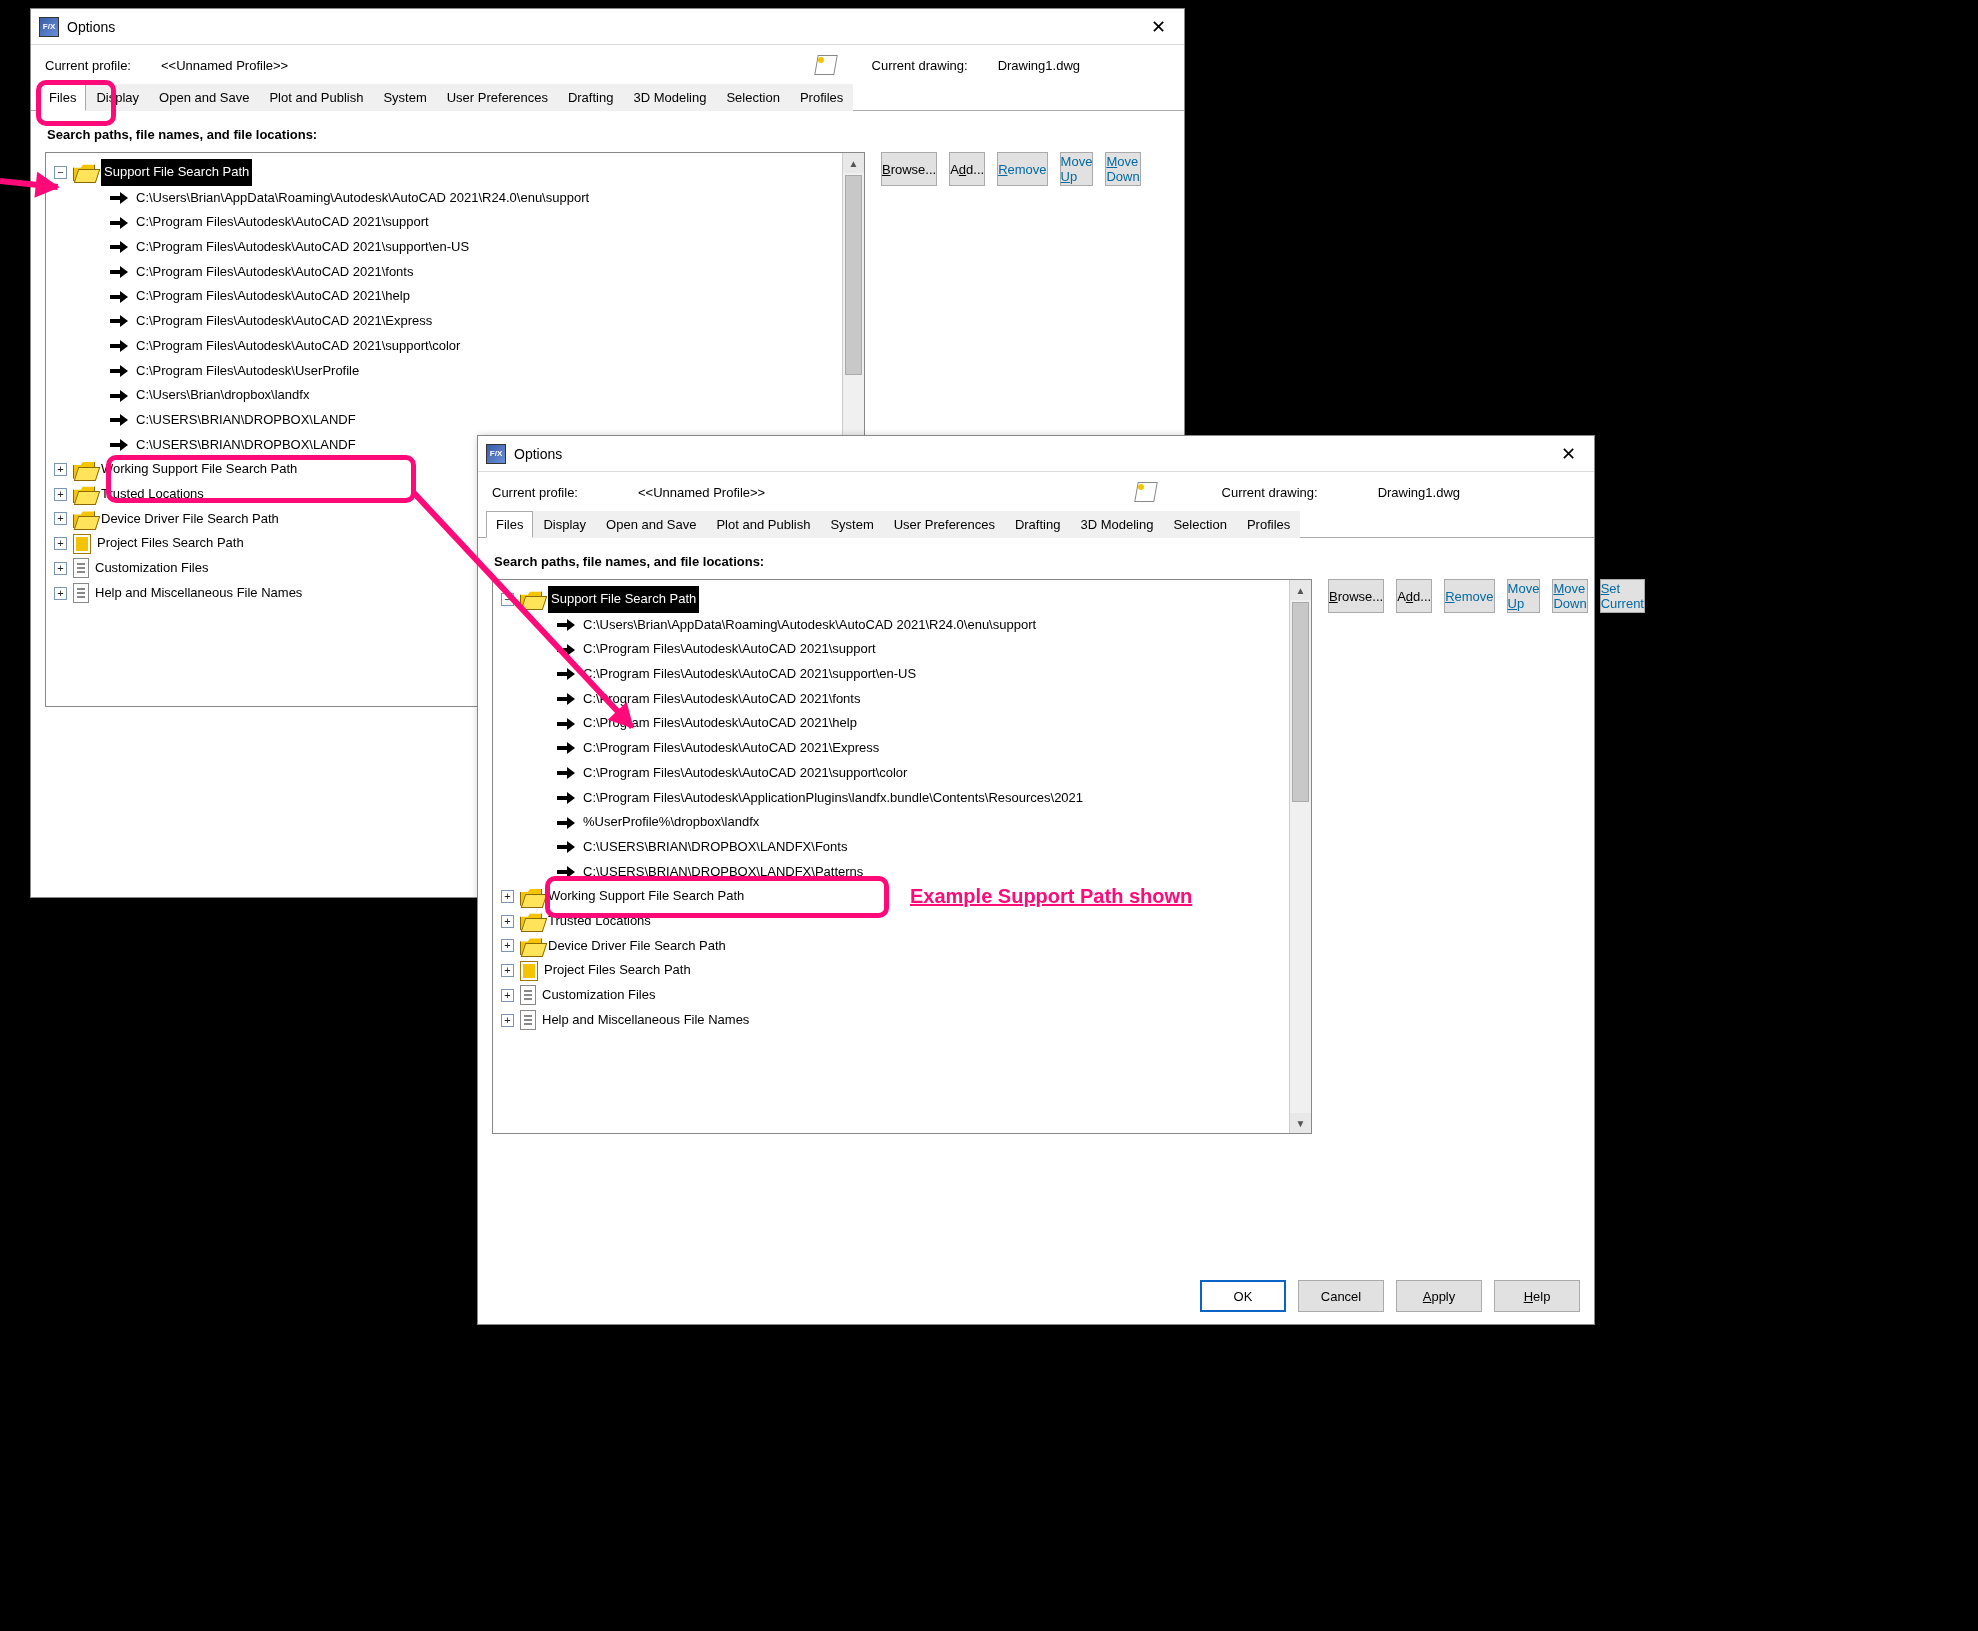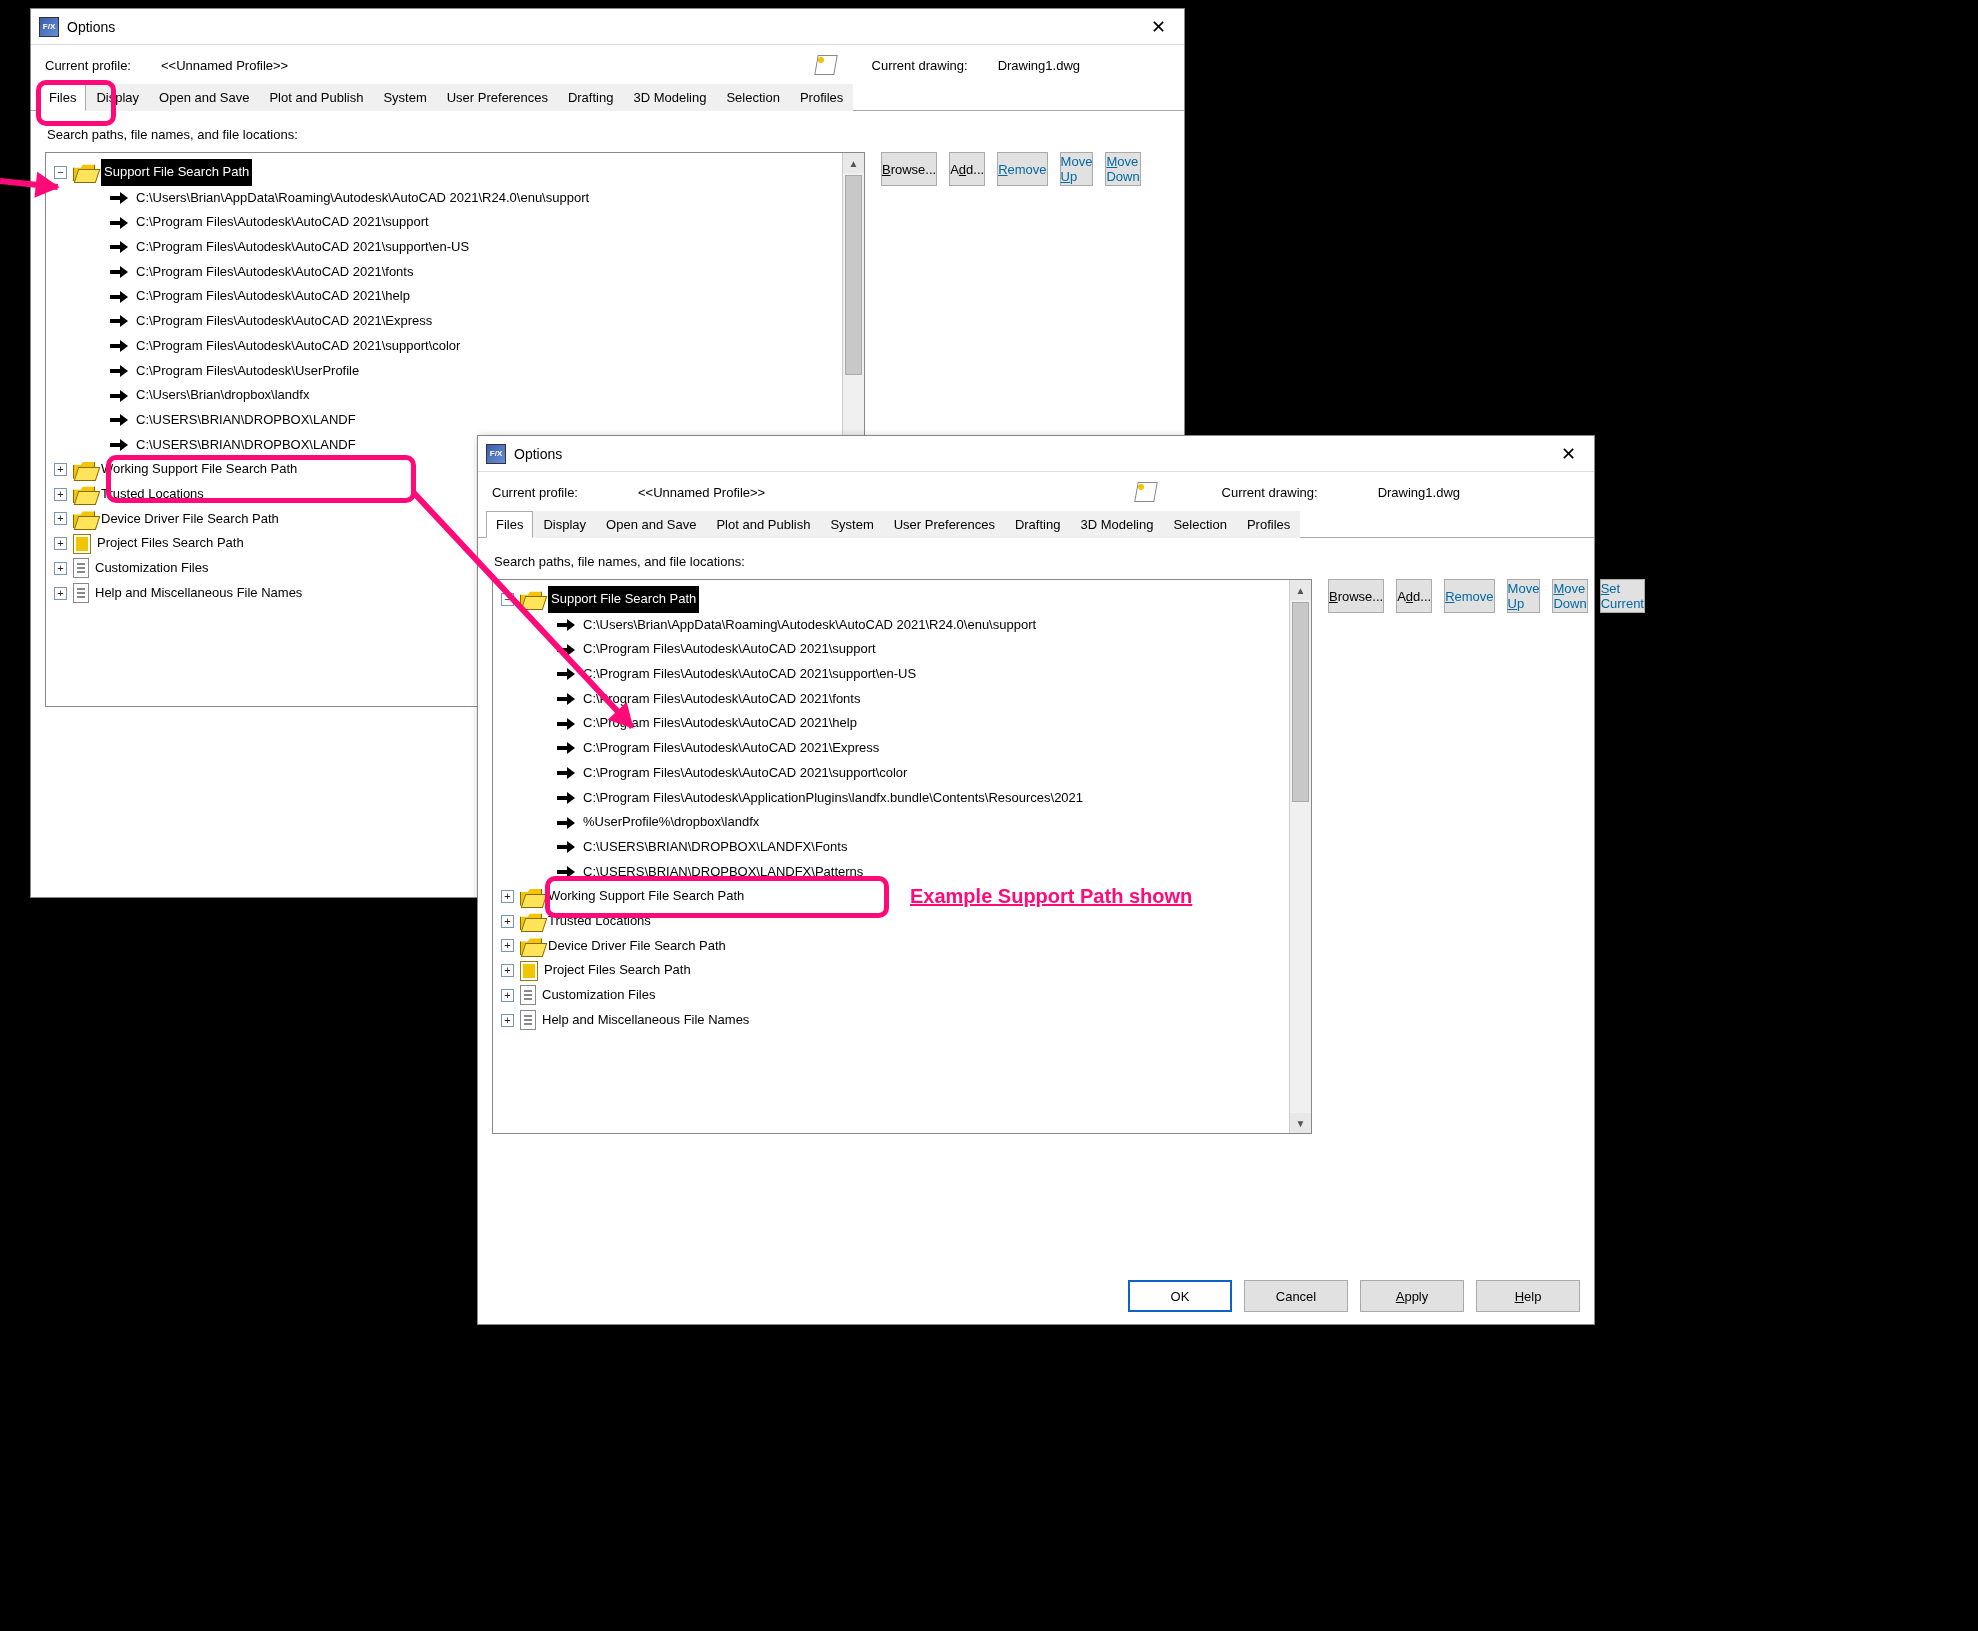--- a/index.html
+++ b/index.html
@@ -76,21 +76,21 @@
     white-space:nowrap;
     cursor:default;
   }
   .tab.active {
     background:#fff;
     border:1px solid #aaa;
     border-bottom:1px solid #fff;
   }
 
   .body-area { padding: 10px 14px; }
-  .subtitle { font-size:13px; padding:6px 2px 10px; }
+  .subtitle { font-size:13px; padding:6px 2px 10px;font-weight:bold; }
 
   .split { display:flex; gap:16px; }
   .tree-wrap {
     border:1px solid #888;
     height:555px;
     width:820px;
     overflow:hidden;
     display:flex;
     position:relative;
     background:#fff;
@@ -156,21 +156,21 @@
   .arrow-icon::before{content:"";position:absolute;left:0;top:4px;width:12px;height:4px;background:#000;}
   .arrow-icon::after{content:"";position:absolute;left:10px;top:0;
     border-left:8px solid #000;border-top:6px solid transparent;border-bottom:6px solid transparent;}
   .sel { background:#000000; color:#fff; padding:1px 3px;}
 
   .bottom-btns{
     position:absolute; right:14px; bottom:12px;
     display:flex; gap:12px;
   }
   .bbtn{
-    width:104px; height:32px; background:#e1e1e1;border:1px solid #aaa;
+    width:86px; height:32px; background:#e1e1e1;border:1px solid #aaa;
     display:flex;align-items:center;justify-content:center;font-size:13px;
   }
   .bbtn.primary{ background:#fff;border:2px solid #0a64c8;}
   .bbtn .u{text-decoration:underline;}
 
   
   .anno-box {
     position:absolute;
     border:5px solid #ff0a78;
     border-radius:10px;

